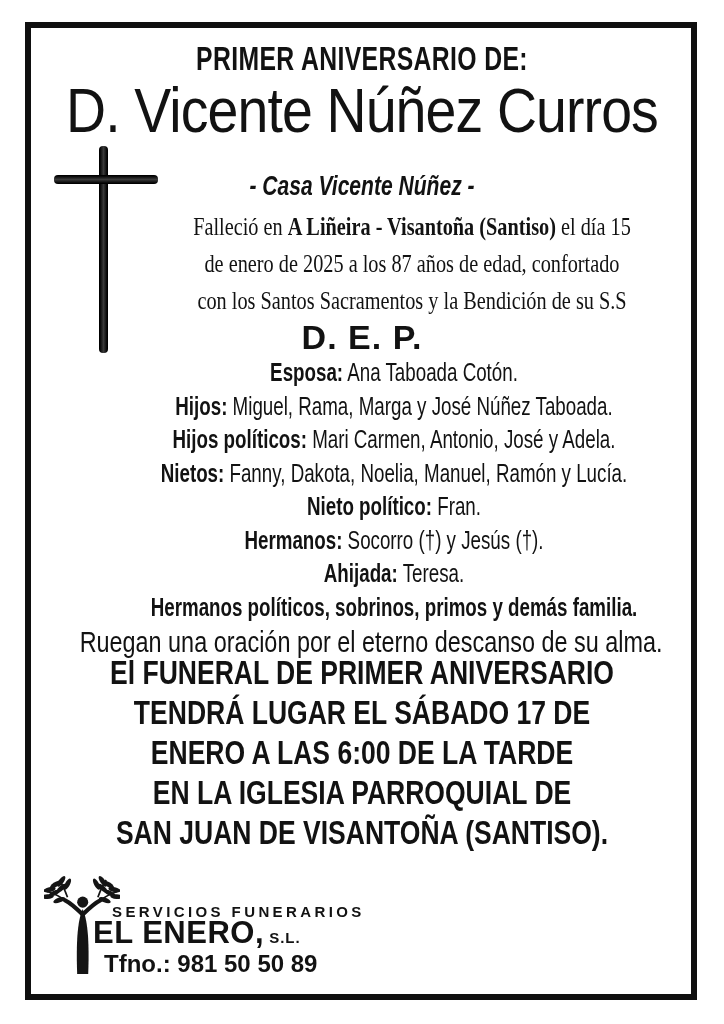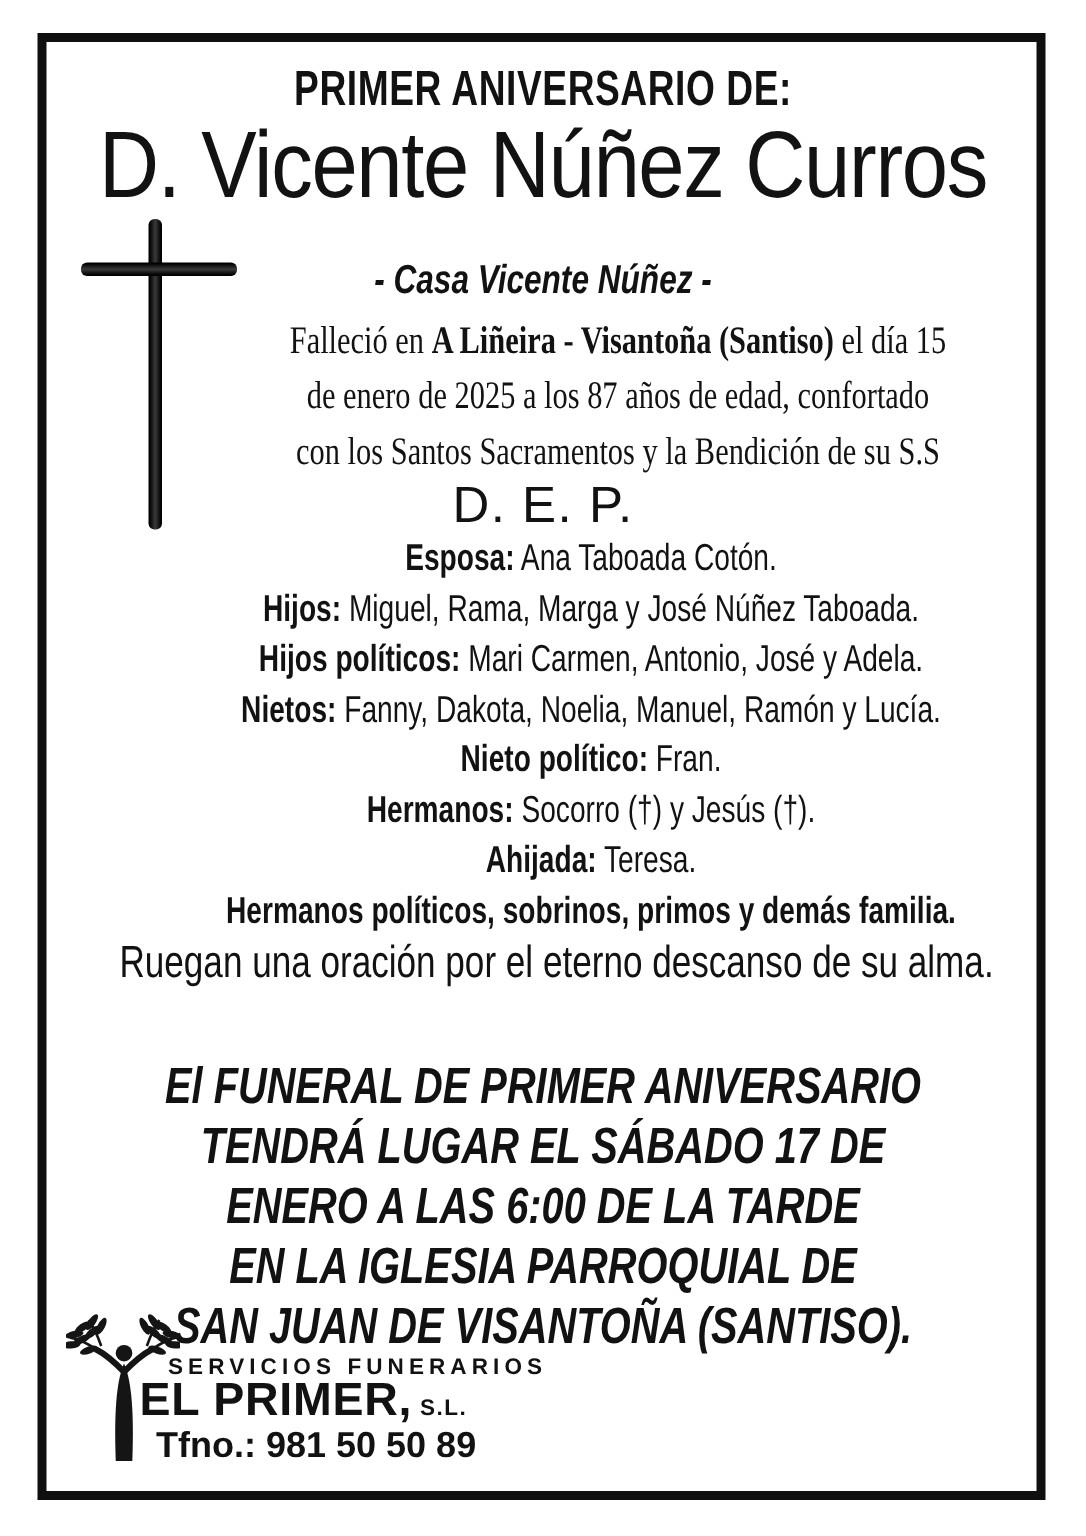--- a/index.html
+++ b/index.html
@@ -20,26 +20,26 @@
   .header{top:40px;font-size:33px;font-weight:700;letter-spacing:.5px;}
   .title{top:74px;font-size:63px;font-weight:400;letter-spacing:-1px;}
   
   .cross-v{position:absolute;left:99px;top:146px;width:9px;height:207px;border-radius:4px;
     background:linear-gradient(90deg,#000 8%,#3a3a3a 50%,#000 92%);}
   .cross-h{position:absolute;left:54px;top:175px;width:104px;height:9px;border-radius:4px;
     background:linear-gradient(180deg,#000 8%,#3a3a3a 50%,#000 92%);}
   .casa{top:171px;font-size:27px;font-weight:700;font-style:italic;}
   .death{position:absolute;left:130px;top:208px;width:564px;text-align:center;font-family:Liberation Serif, serif;}
   .death .dline{font-size:26px;line-height:37px;white-space:nowrap;transform:scaleX(.78);}
-  .dep{top:318px;font-size:34px;font-weight:400;letter-spacing:1px;}
+  .dep{top:318px;font-size:34px;font-weight:700;letter-spacing:1px;}
   .family{position:absolute;left:0;top:356px;width:100%;text-align:center;padding-left:32px;}
   .family .frow{font-size:25px;line-height:33.5px;white-space:nowrap;transform:scaleX(.75);}
   .family .closing{font-weight:700;}
   .plea{top:624px;font-size:30px;line-height:36px;}
-  .funeral{position:absolute;left:0;top:704px;width:100%;text-align:center;font-style:italic;}
+  .funeral{position:absolute;left:0;top:652px;width:100%;text-align:center;}
   .funeral .fline{font-size:34px;font-weight:700;line-height:40px;white-space:nowrap;transform:scaleX(.78);}
   
   .logo-icon{position:absolute;left:44px;top:876px;width:76px;height:102px;}
   .tagline{position:absolute;left:112px;top:903px;font-size:15px;font-weight:700;letter-spacing:3.4px;white-space:nowrap;}
   .brand{position:absolute;left:93px;top:915px;font-size:31px;font-weight:700;letter-spacing:.5px;white-space:nowrap;}
   .brand .suffix{font-size:15px;font-weight:700;letter-spacing:1px;margin-top:32px;}
   .phone{position:absolute;left:104px;top:950px;font-size:24px;font-weight:700;white-space:nowrap;}
   b{font-weight:700;}
 </style>
 </head>
@@ -115,14 +115,14 @@
     <ellipse rx="9" ry="3.5" transform="translate(85,4) rotate(55)"></ellipse>
     <ellipse rx="9" ry="3.5" transform="translate(105,26) rotate(5)"></ellipse>
     <ellipse rx="9" ry="3.5" transform="translate(95,21) rotate(25)"></ellipse>
     <ellipse rx="9" ry="3.5" transform="translate(85,14) rotate(42)"></ellipse>
     <ellipse rx="9" ry="3.5" transform="translate(76,8) rotate(62)"></ellipse>
     <ellipse rx="9" ry="3.5" transform="translate(88,31) rotate(20)"></ellipse>
   </g>
 </svg>
 
 <div class="tagline">SERVICIOS FUNERARIOS</div>
-<div class="brand"><span>EL PRIMER,</span><span class="suffix"> S.L.</span></div>
+<div class="brand"><span>EL ENERO,</span><span class="suffix"> S.L.</span></div>
 <div class="phone">Tfno.: 981 50 50 89</div>
 
 </body></html>

